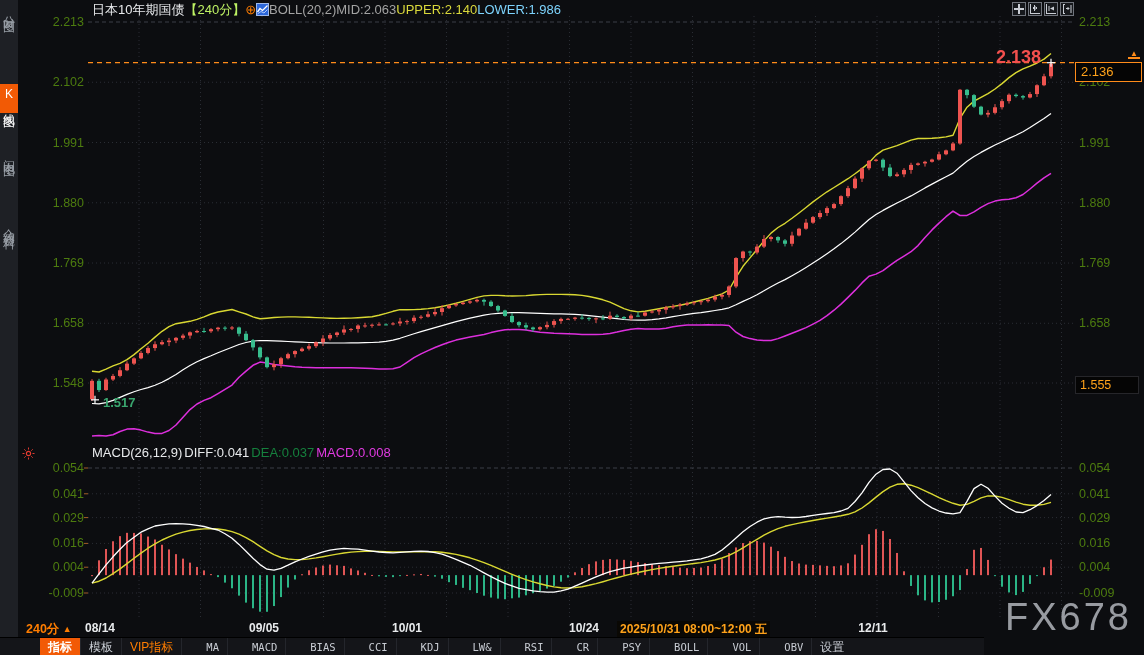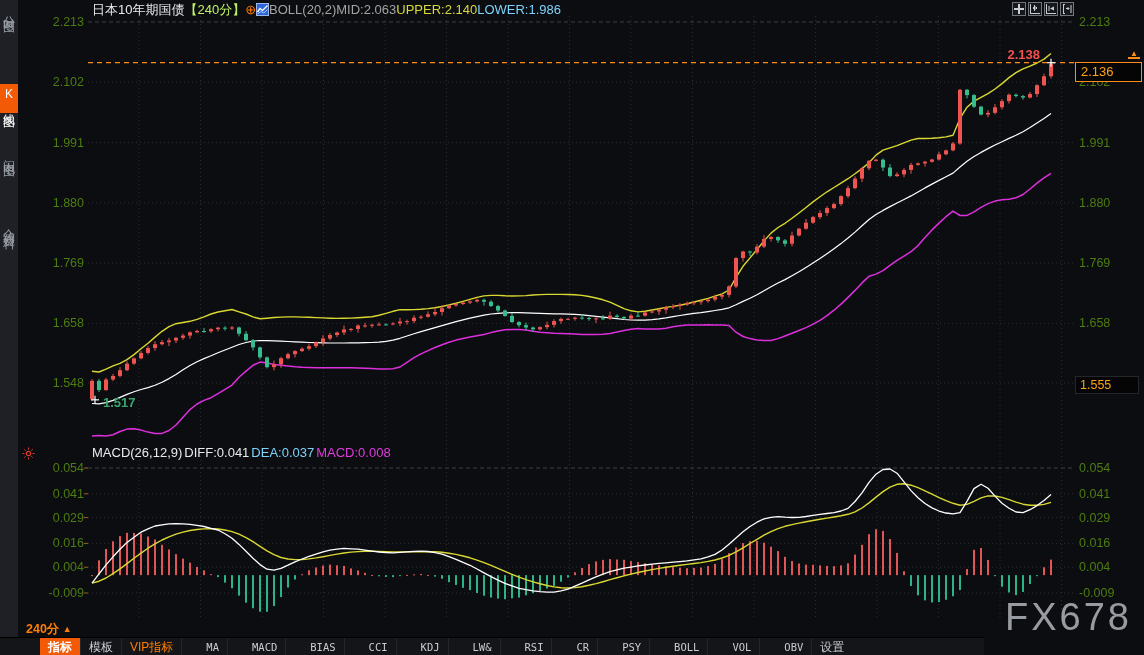--- a/index.html
+++ b/index.html
@@ -17,35 +17,35 @@
   .hdr{position:absolute;left:92px;top:2px;height:15px;display:flex;align-items:center;
        font-size:13px;white-space:nowrap;z-index:5;}
   .hdr .sym{color:#e8eaec;}
   .hdr .per{color:#bef264;}
   .hdr .cmp{color:#ff7d00;font-size:13px;line-height:13px;}
   .hdr .boll,.hdr .mid{color:#a3a3a3;}
   .hdr .upper{color:#d9d83b;}
   .hdr .lower{color:#7dd3fc;}
   .macd-hdr{position:absolute;left:92px;top:445px;height:14px;display:flex;gap:2px;
        font-size:13px;white-space:nowrap;z-index:5;}
-  .macd-hdr .w{color:#e8eaec;} .macd-hdr .y{color:#7dd3fc;} .macd-hdr .m{color:#e03ae0;}
+  .macd-hdr .w{color:#e8eaec;} .macd-hdr .y{color:#15803d;} .macd-hdr .m{color:#e03ae0;}
 
   
   .topbtns{position:absolute;right:70px;top:2px;display:flex;gap:2px;z-index:6;}
   .tbtn{width:14px;height:14px;border:1px solid #70747c;background:#16181c;display:flex;
         align-items:center;justify-content:center;cursor:pointer;box-sizing:border-box;}
 
   
   .tick{position:absolute;font-size:12.5px;color:#4d7c0f;z-index:3;}
   .tick.l{left:18px;width:66px;text-align:right;}
   .tick.r{left:1079px;text-align:left;}
 
   
   .hi-label{position:absolute;left:996px;top:47px;width:44px;text-align:right;
-     color:#f4504e;font-weight:bold;font-size:13px;z-index:6;}
+     color:#f4504e;font-weight:bold;font-size:18px;z-index:6;}
   .px-box{position:absolute;left:1075px;top:62px;width:67px;height:20px;box-sizing:border-box;
      background:#050505;border:1px solid #ff8c1a;color:#ffa21a;font-size:13px;
      line-height:18px;padding-left:5px;z-index:7;}
   .ref-box{position:absolute;left:1075px;top:376px;width:64px;height:18px;box-sizing:border-box;
      background:#050505;border:1px solid #26262a;color:#ffa21a;font-size:12.5px;
      line-height:16px;padding-left:4px;z-index:7;}
   .lo-label{position:absolute;left:103px;top:395px;color:#3aa66f;font-weight:bold;
      font-size:13px;z-index:6;}
   .scrollup{position:absolute;left:1128px;top:51px;width:12px;text-align:center;color:#ff8c1a;
      font-size:8px;line-height:5px;z-index:8;cursor:pointer;}
@@ -623,20 +623,28 @@
       </g>
     </svg>
   </div>
 
   <div class="hi-label">2.138</div>
   <div class="px-box">2.136</div>
   <div class="scrollup">▲<span class="bar"></span></div>
   <div class="ref-box">1.555</div>
   <div class="lo-label">1.517</div>
 
+  <div class="xaxis" id="xaxis">
+      <div class="xlab" style="left: 100px;">08/14</div>
+      <div class="xlab" style="left: 264px;">09/05</div>
+      <div class="xlab" style="left: 407px;">10/01</div>
+      <div class="xlab" style="left: 584px;">10/24</div>
+      <div class="xlab hl" style="left: 617px;">2025/10/31 08:00~12:00 五</div>
+      <div class="xlab" style="left: 873px;">12/11</div>
+    </div>
   <div class="period-sel">
     <span>240分</span>
     <span class="arr">▲</span>
   </div>
 
   <div class="watermark">FX678</div>
 
   <div class="toolbar" id="toolbar">
     <div class="pad"></div>
   <div class="titem sel">指标</div>

